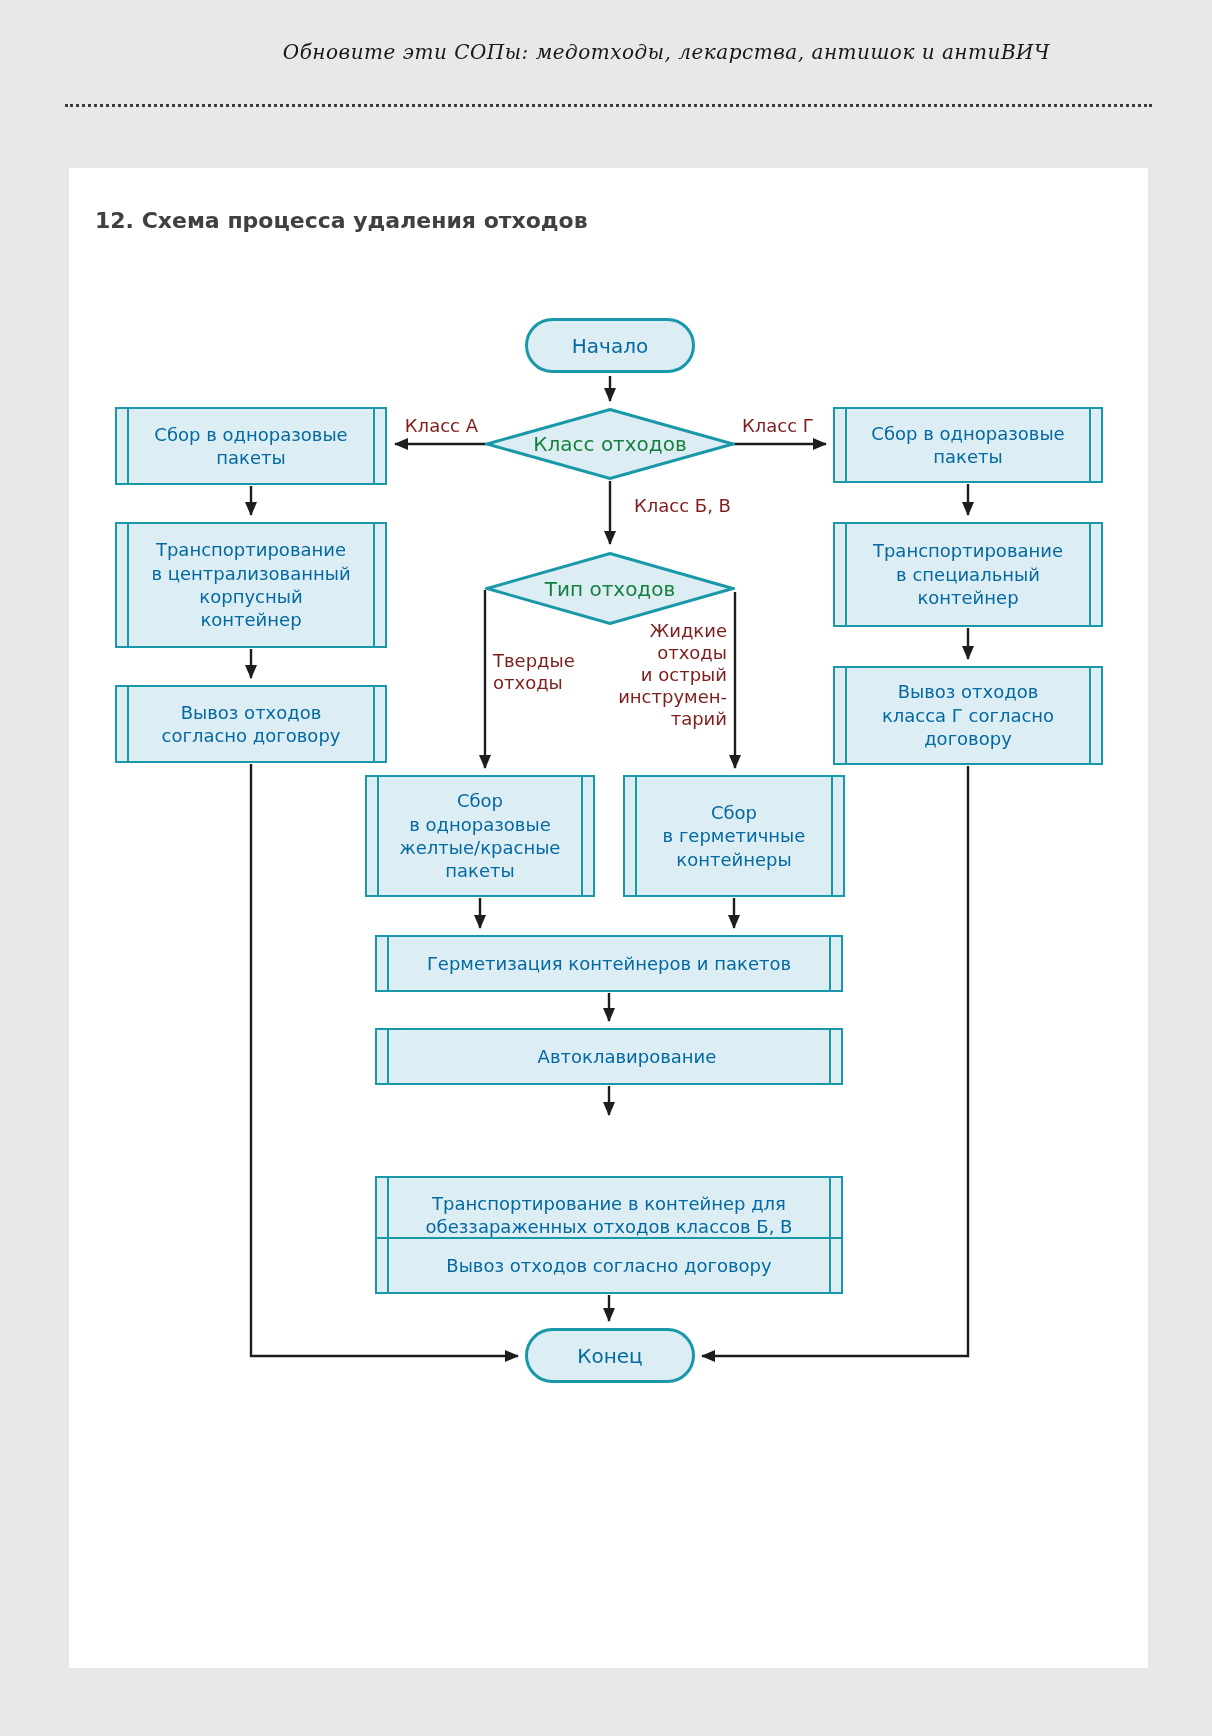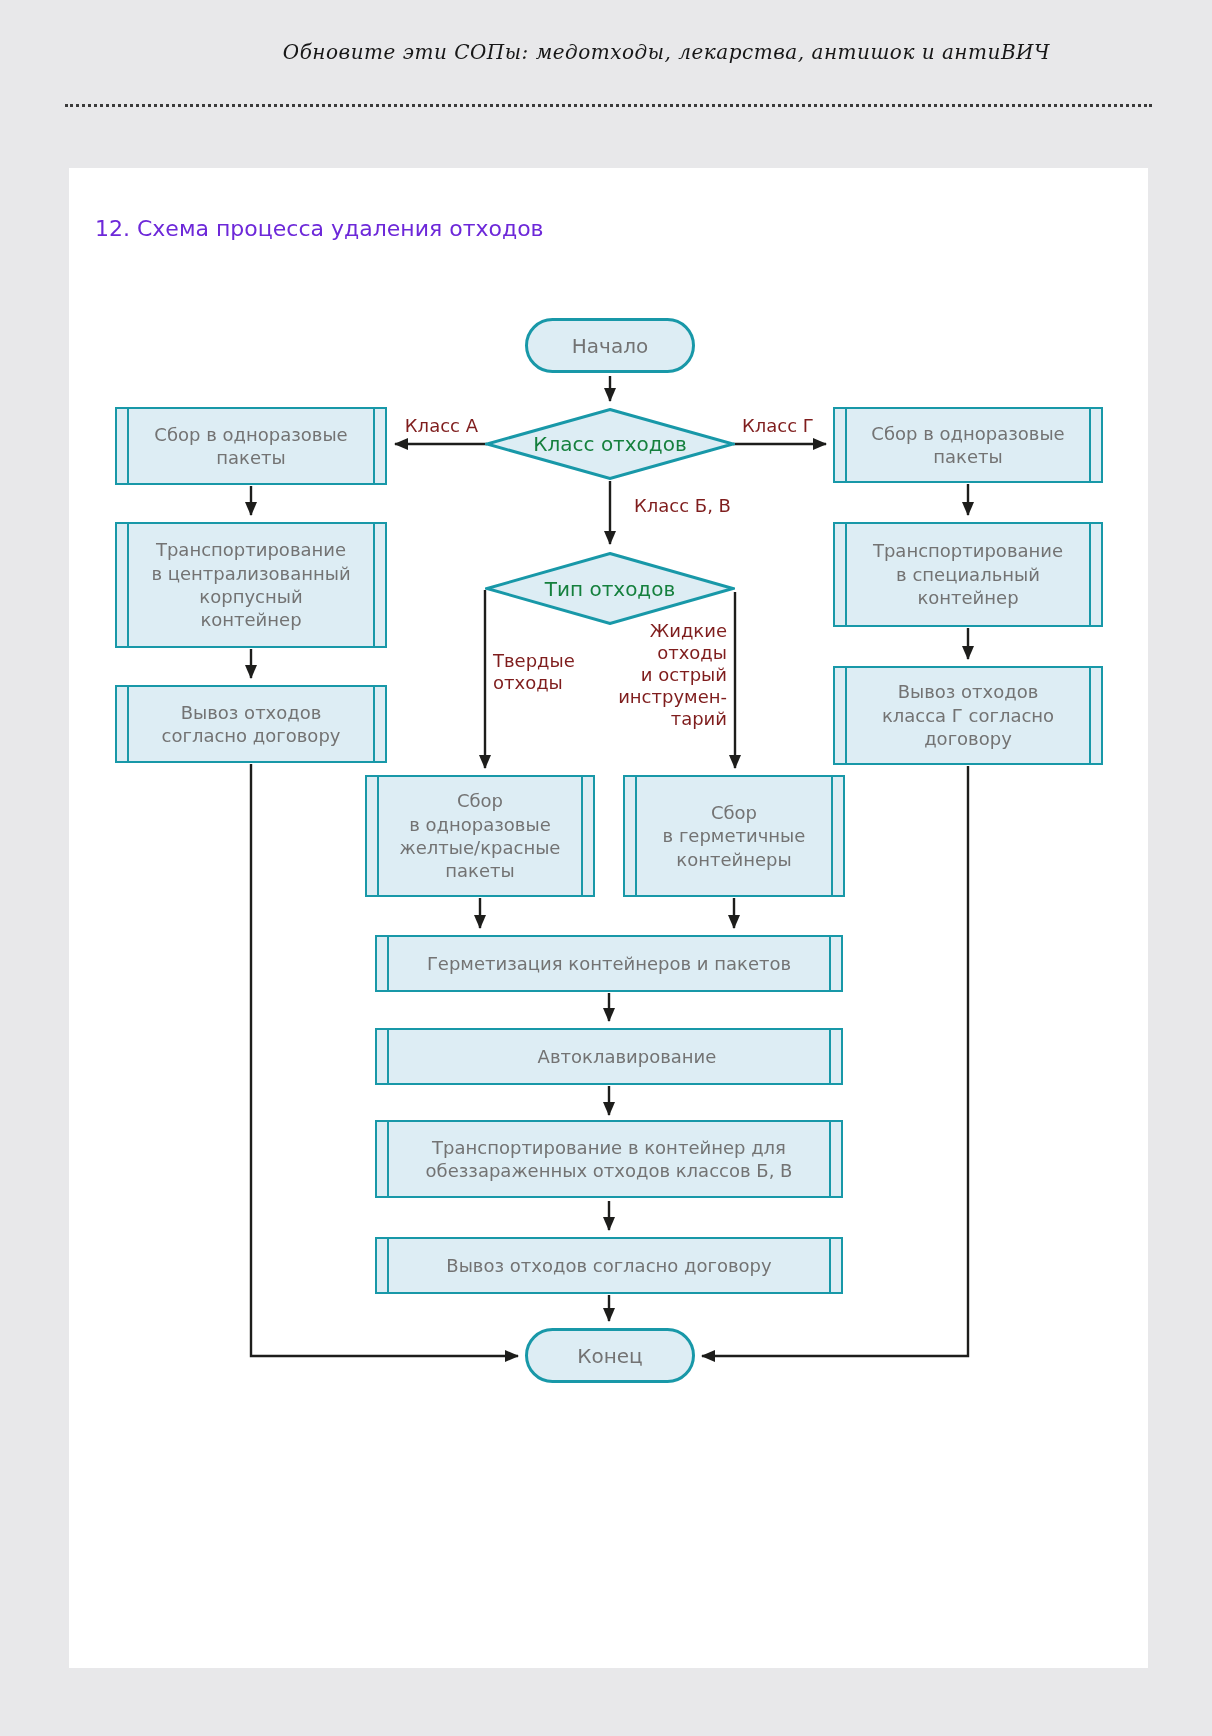--- a/index.html
+++ b/index.html
@@ -25,31 +25,31 @@
   }
   .dotted-sep{
     position:absolute;left:65px;top:104px;width:1087px;height:0;
     border-top:3px dotted #3b3b3b;
   }
   .card{
     position:absolute;left:69px;top:168px;width:1079px;height:1500px;
     background:var(--card-bg);
   }
   .section-title{
-    position:absolute;left:95px;top:216px;
-    font-size:22px;font-weight:normal;color:#6d28d9;
+    position:absolute;left:95px;top:208px;
+    font-size:22px;font-weight:bold;color:#404040;
   }
   svg.connectors{position:absolute;left:0;top:0;pointer-events:none;}
   svg.connectors path{stroke:var(--arrow);stroke-width:2.4;fill:none;}
   svg.connectors .arrowhead{fill:var(--arrow);stroke:none;}
 
   .node{
     position:absolute;display:flex;align-items:center;justify-content:center;
     text-align:center;background:var(--fill);
-    font-size:18px;line-height:1.3;color:#737373;
+    font-size:18px;line-height:1.3;color:#0369a1;
   }
   .node .lbl{white-space:pre-line;}
   .process{border:2px solid var(--teal);}
   .process::before,.process::after{
     content:"";position:absolute;top:0;bottom:0;width:2px;background:var(--teal);
   }
   .process::before{left:10px;}
   .process::after{right:10px;}
   .terminator{
     border:3px solid var(--teal);border-radius:28px;font-size:20px;
@@ -74,21 +74,21 @@
   #n-left1{left:115px;top:407px;width:272px;height:78px;}
   #n-left2{left:115px;top:522px;width:272px;height:126px;}
   #n-left3{left:115px;top:685px;width:272px;height:78px;}
   #n-right1{left:833px;top:407px;width:270px;height:76px;}
   #n-right2{left:833px;top:522px;width:270px;height:105px;}
   #n-right3{left:833px;top:666px;width:270px;height:99px;}
   #n-mid1{left:365px;top:775px;width:230px;height:122px;}
   #n-mid2{left:623px;top:775px;width:222px;height:122px;}
   #n-wide1{left:375px;top:935px;width:468px;height:57px;}
   #n-wide2{left:375px;top:1028px;width:468px;height:57px;padding-left:36px;}
-  #n-wide3{left:375px;top:1120px;width:468px;height:78px;}
+  #n-wide3{left:375px;top:1176px;width:468px;height:78px;}
   #n-wide4{left:375px;top:1237px;width:468px;height:57px;}
   #lbl-a{left:396px;top:415px;width:82px;text-align:right;}
   #lbl-g{left:742px;top:415px;width:92px;text-align:left;}
   #lbl-bv{left:622px;top:495px;margin-left:12px;}
   #lbl-solid{left:493px;top:650px;text-align:left;}
   #lbl-liquid{left:580px;top:620px;width:147px;text-align:right;}
 </style>
 </head>
 <body>
 

